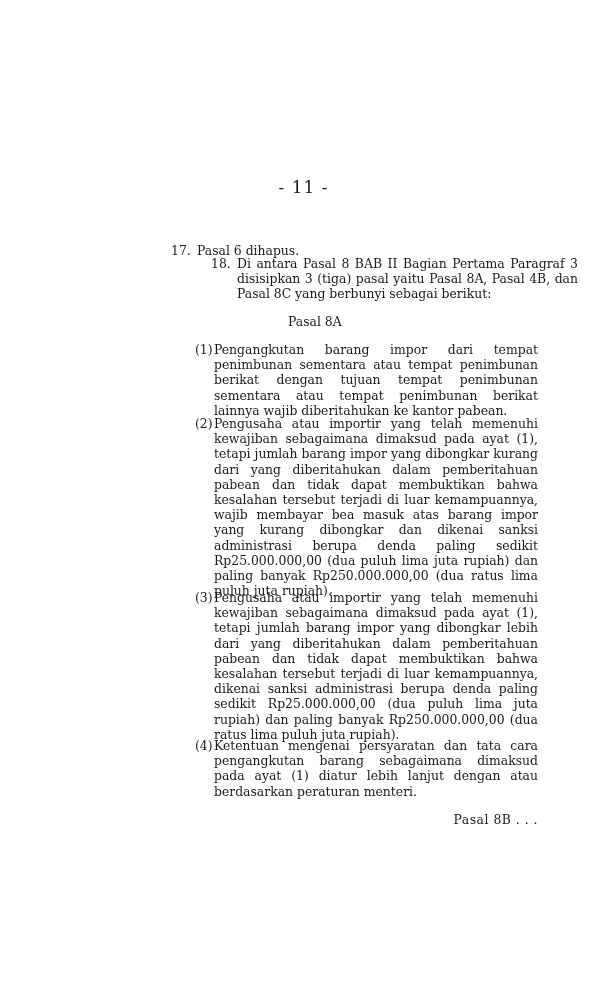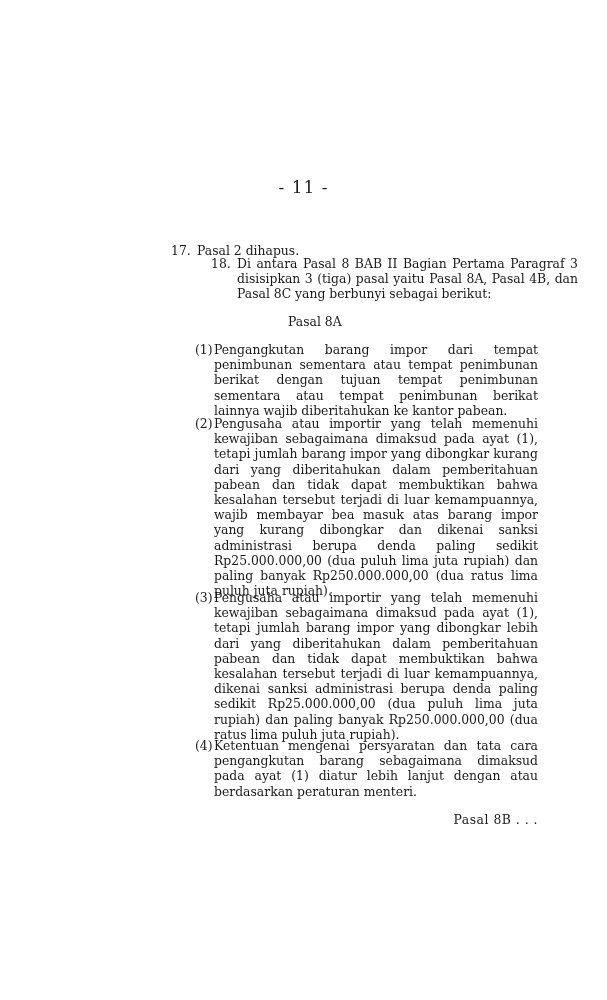--- a/index.html
+++ b/index.html
@@ -39,21 +39,21 @@
     font-size: 12.4px; letter-spacing: 0.5px;
   }
 </style>
 </head>
 <body>
 
 <div class="page-number">- 11 -</div>
 
 <div class="item item-17">
   <span class="num">17.</span>
-  <div class="text">Pasal 2 dihapus.</div>
+  <div class="text">Pasal 6 dihapus.</div>
 </div>
 
 <div class="item item-18">
   <span class="num">18.</span>
   <div class="text">Di antara Pasal 8 BAB II Bagian Pertama Paragraf 3 disisipkan 3 (tiga) pasal yaitu Pasal 8A, Pasal 4B, dan Pasal 8C yang berbunyi sebagai berikut:</div>
 </div>
 
 <div class="pasal-heading">Pasal 8A</div>
 
 <div class="ayat ayat-1">

